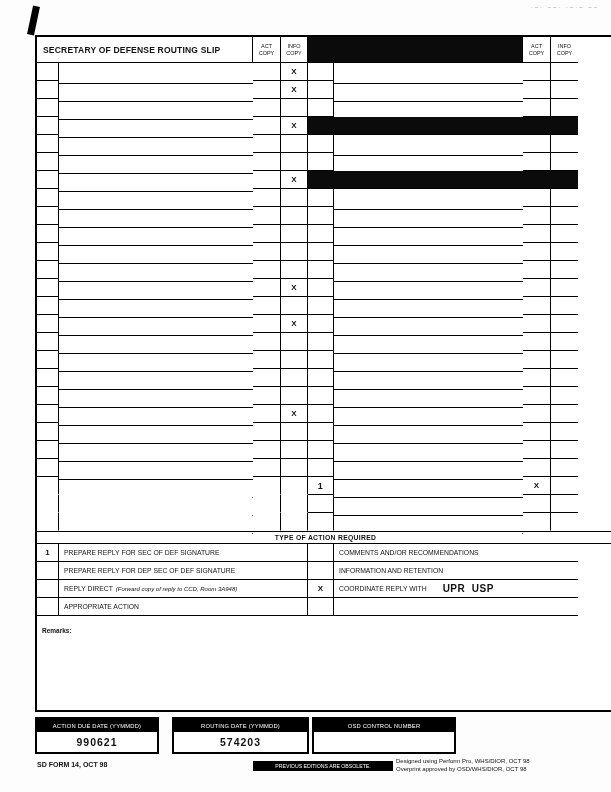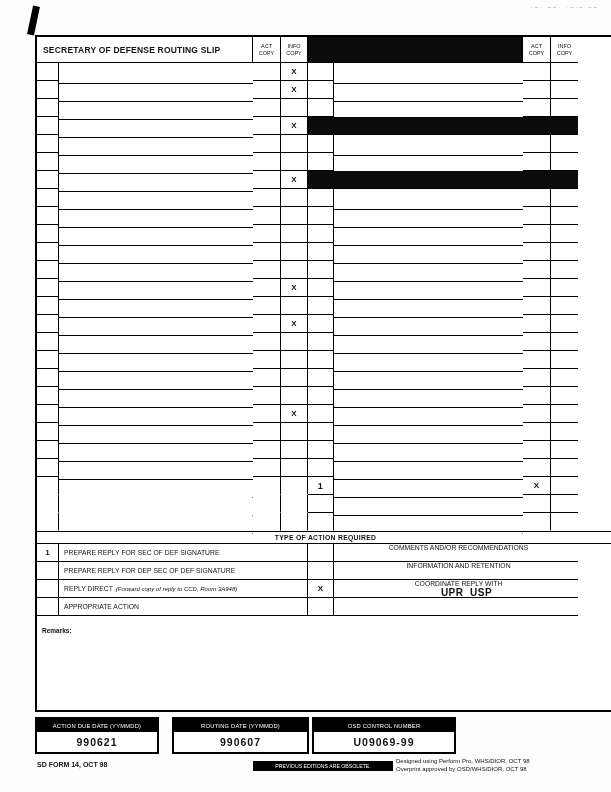--- a/index.html
+++ b/index.html
@@ -65,21 +65,21 @@
     height: 13px; border-top: 1px solid #000; border-bottom: 1px solid #000;
     text-align: center; font-weight: bold; font-size: 6.8px; line-height: 12px;
     letter-spacing: .3px;
   }
 
   .arow { display: flex; height: 18px; }
   .an { width: 22px; }
   .al { width: 249px; font-size: 6.8px; display: flex; align-items: center; padding-left: 5px; gap: 3px; white-space: nowrap; overflow: hidden; }
   .note { font-style: italic; font-size: 6px; }
   .ax { width: 26px; }
-  .ar { width: 244px; border-right: none; font-size: 6.8px; display: flex; align-items: center; padding-left: 5px; white-space: nowrap; overflow: hidden; flex-direction: column; }
+  .ar { width: 244px; border-right: none; font-size: 6.8px; display: flex; align-items: center; padding-left: 5px; white-space: nowrap; overflow: hidden; }
   .fillval { font-weight: bold; font-size: 10px; margin-left: 16px; letter-spacing: .5px; white-space: pre; }
 
   .remarks { height: 94px; padding: 3px 5px; }
   .rlabel { font-size: 6.5px; font-weight: bold; }
 
   
   .bbox { position: absolute; top: 717px; height: 37px; border: 2px solid #000; background: #fff; }
   .blabel {
     background: #000; color: #fff; height: 13px;
     font-size: 5.8px; letter-spacing: .2px;
@@ -438,25 +438,24 @@
     </div>
 
   </div>
 
   <div class="bbox" style="left:35px;width:124px">
     <div class="blabel">ACTION DUE DATE (YYMMDD)</div>
     <div class="bvalue">990621</div>
   </div>
   <div class="bbox" style="left:172px;width:137px">
     <div class="blabel">ROUTING DATE (YYMMDD)</div>
-    <div class="bvalue">990607</div>
+    <div class="bvalue">574203</div>
   </div>
   <div class="bbox" style="left:312px;width:144px">
     <div class="blabel">OSD CONTROL NUMBER</div>
-    <div class="bvalue">U09069-99</div>
   </div>
 
   <div class="form-id">SD FORM 14, OCT 98</div>
   <div class="obsolete">PREVIOUS EDITIONS ARE OBSOLETE.</div>
   <div class="credits">
     <div>Designed using Perform Pro, WHS/DIOR, OCT 98</div>
     <div>Overprint approved by OSD/WHS/DIOR, OCT 98</div>
   </div>
 
 </div>

